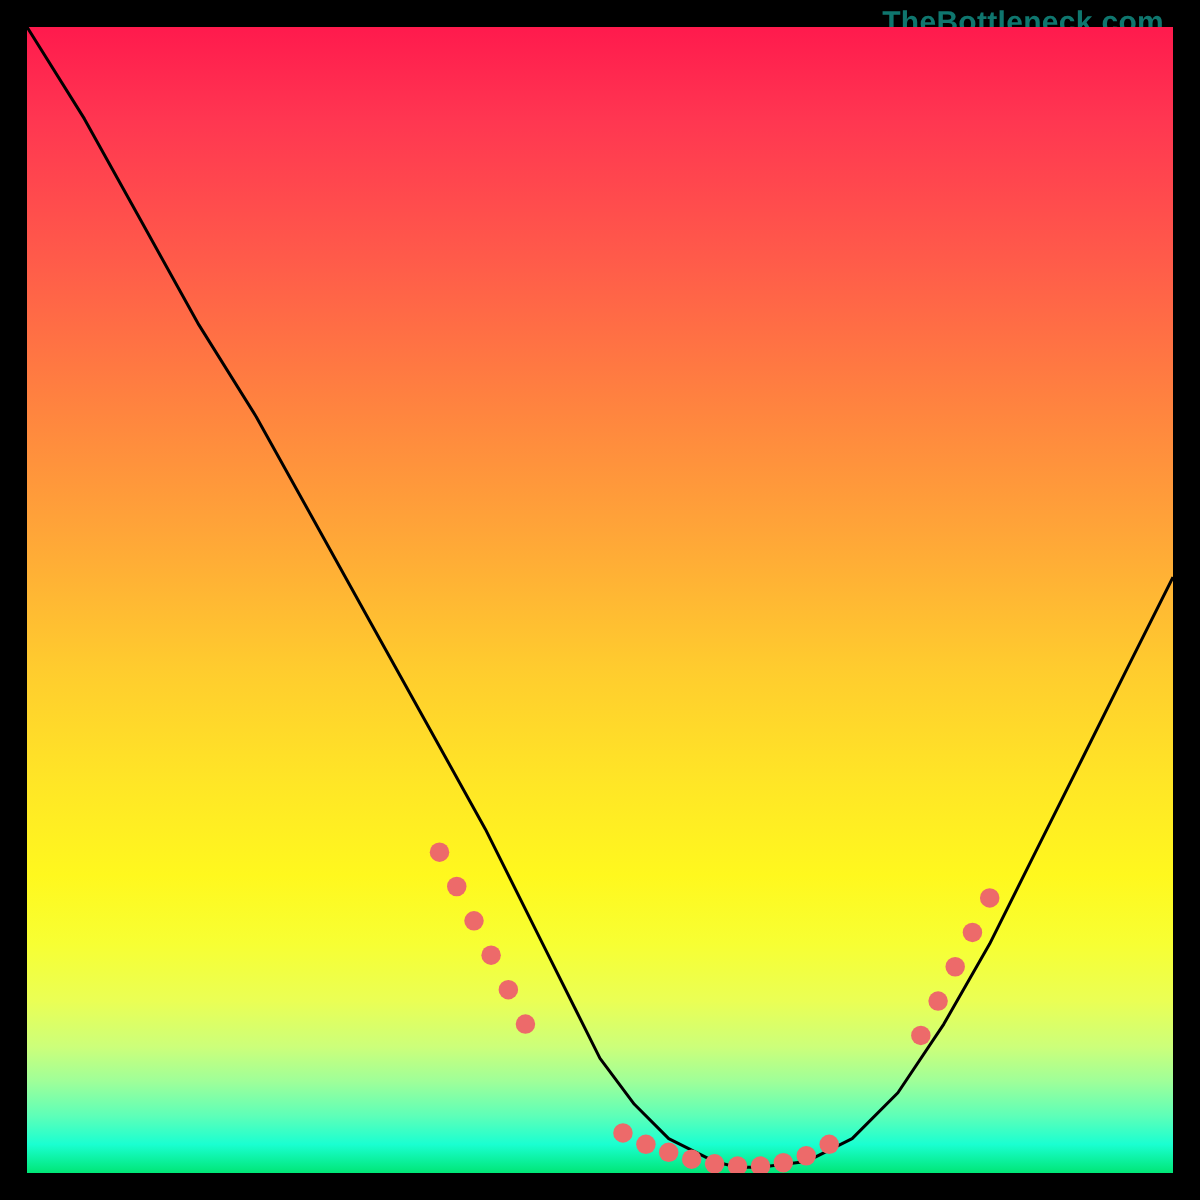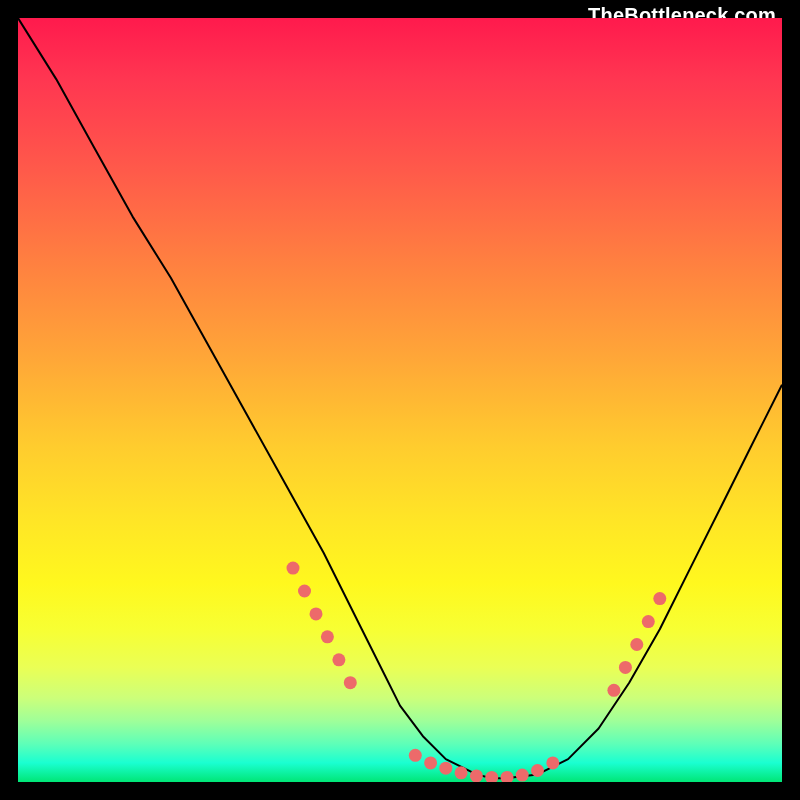--- a/index.html
+++ b/index.html
@@ -15,21 +15,21 @@
     #ffe626 66%,
     #fff81e 74%,
     #f7ff33 80%,
     #eaff55 85%,
     #ccff7a 89%,
     #9fff99 92%,
     #5effb8 95%,
     #1affd1 97.5%,
     #00e676 100%);
 }
-.watermark{position:absolute;right:6px;top:-14px;color:#ffffff;font:700 20px Arial,Helvetica,sans-serif;letter-spacing:.2px}
+.watermark{position:absolute;right:6px;top:-14px;color:#0f766e;font:700 20px Arial,Helvetica,sans-serif;letter-spacing:.2px}
 svg{position:absolute;left:0;top:0}
 </style>
 </head>
 <body>
 
 <div class="frame">
   <div class="watermark">TheBottleneck.com</div>
   <div class="plot"></div>
   <svg id="svg" width="764" height="764" viewBox="0 0 764 764">
       <path d="M0.0 0.0 L38.2 61.1 L76.4 129.9 L114.6 198.6 L152.8 259.8 L191.0 328.5 L229.2 397.3 L267.4 466.0 L305.6 534.8 L343.8 611.2 L366.7 657.0 L382.0 687.6 L404.9 718.2 L427.8 741.1 L458.4 756.4 L473.7 760.2 L489.0 760.2 L519.5 756.4 L550.1 741.1 L580.6 710.5 L611.2 664.7 L641.8 611.2 L672.3 550.1 L702.9 489.0 L733.4 427.8 L764.0 366.7 " fill="none" stroke="#000" stroke-width="2" stroke-linejoin="round"></path>

